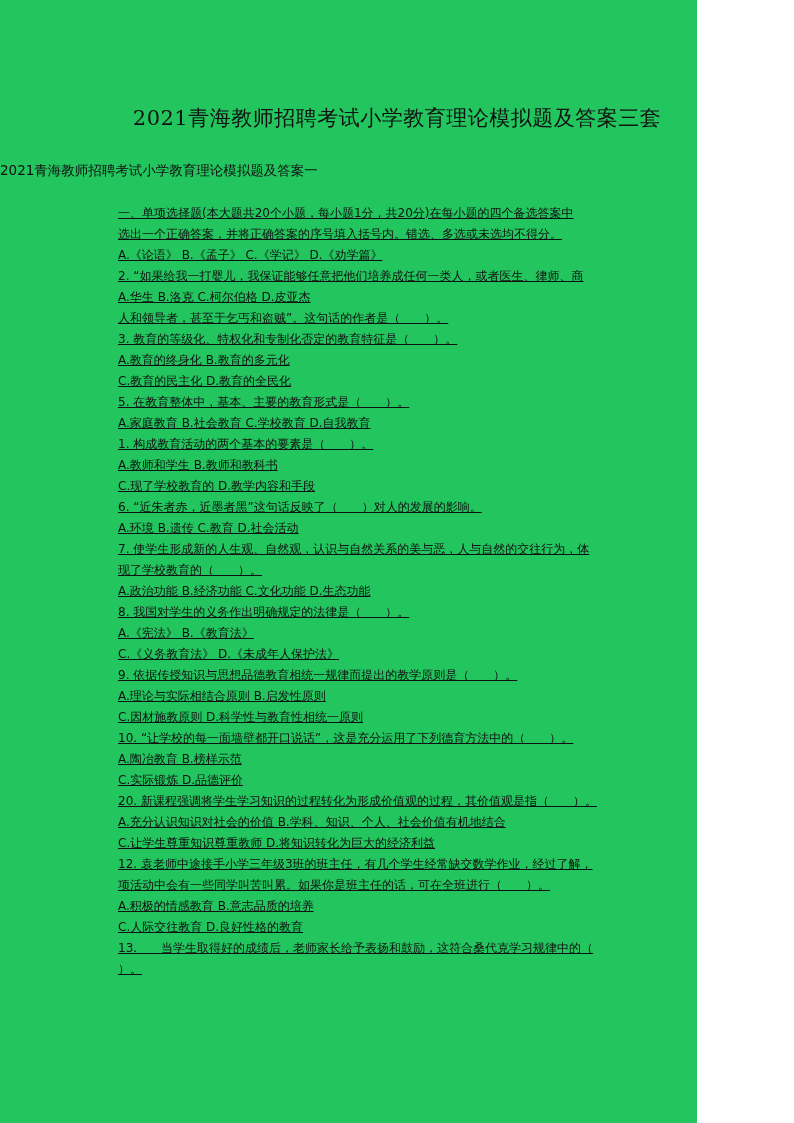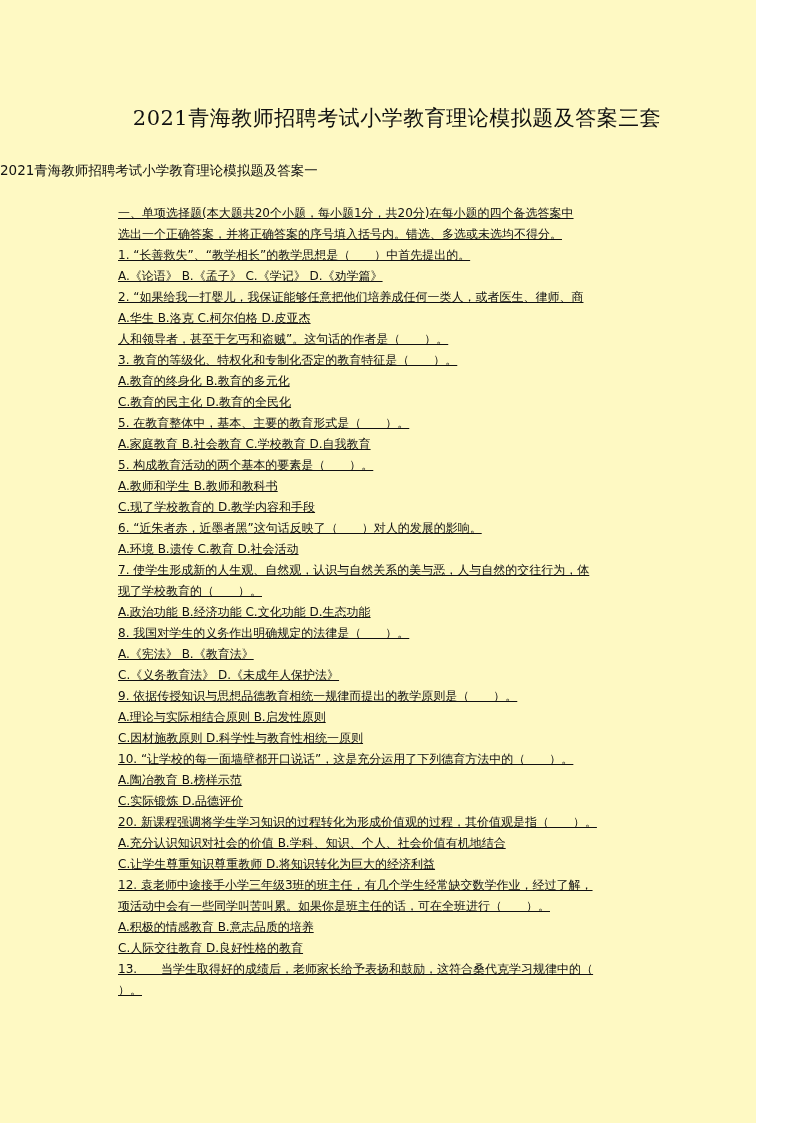--- a/index.html
+++ b/index.html
@@ -12,23 +12,23 @@
       height: 1123px;
       position: relative;
       overflow: hidden;
       font-family: "DejaVu Sans", "Liberation Sans", sans-serif;
       color: #111111;
     }
     .page {
       position: absolute;
       left: 0;
       top: 0;
-      width: 756px;
+      width: 697px;
       height: 1123px;
-      background: #fef9c3;
+      background: #22c55e;
     }
     .doc-title {
       position: absolute;
       left: 0;
       width: 794px;
       top: 104px;
       text-align: center;
       font-size: 21px;
       line-height: 28px;
       letter-spacing: 0.5px;
@@ -62,31 +62,30 @@
 </head>
 <body>
 
 <div class="page">
   <div class="doc-title">2021青海教师招聘考试小学教育理论模拟题及答案三套</div>
   <div class="doc-subtitle">2021青海教师招聘考试小学教育理论模拟题及答案一</div>
 
   <div class="body">
     <div class="line">一、单项选择题(本大题共20个小题，每小题1分，共20分)在每小题的四个备选答案中</div>
     <div class="line">选出一个正确答案，并将正确答案的序号填入括号内。错选、多选或未选均不得分。</div>
-    <div class="line">1. “长善救失”、“教学相长”的教学思想是（　　）中首先提出的。</div>
     <div class="line">A.《论语》 B.《孟子》 C.《学记》 D.《劝学篇》</div>
     <div class="line">2. “如果给我一打婴儿，我保证能够任意把他们培养成任何一类人，或者医生、律师、商</div>
     <div class="line">A.华生 B.洛克 C.柯尔伯格 D.皮亚杰</div>
     <div class="line">人和领导者，甚至于乞丐和盗贼”。这句话的作者是（　　）。</div>
     <div class="line">3. 教育的等级化、特权化和专制化否定的教育特征是（　　）。</div>
     <div class="line">A.教育的终身化 B.教育的多元化</div>
     <div class="line">C.教育的民主化 D.教育的全民化</div>
     <div class="line">5. 在教育整体中，基本、主要的教育形式是（　　）。</div>
     <div class="line">A.家庭教育 B.社会教育 C.学校教育 D.自我教育</div>
-    <div class="line">5. 构成教育活动的两个基本的要素是（　　）。</div>
+    <div class="line">1. 构成教育活动的两个基本的要素是（　　）。</div>
     <div class="line">A.教师和学生 B.教师和教科书</div>
     <div class="line">C.现了学校教育的 D.教学内容和手段</div>
     <div class="line">6. “近朱者赤，近墨者黑”这句话反映了（　　）对人的发展的影响。</div>
     <div class="line">A.环境 B.遗传 C.教育 D.社会活动</div>
     <div class="line">7. 使学生形成新的人生观、自然观，认识与自然关系的美与恶，人与自然的交往行为，体</div>
     <div class="line">现了学校教育的（　　）。</div>
     <div class="line">A.政治功能 B.经济功能 C.文化功能 D.生态功能</div>
     <div class="line">8. 我国对学生的义务作出明确规定的法律是（　　）。</div>
     <div class="line">A.《宪法》 B.《教育法》</div>
     <div class="line">C.《义务教育法》 D.《未成年人保护法》</div>

